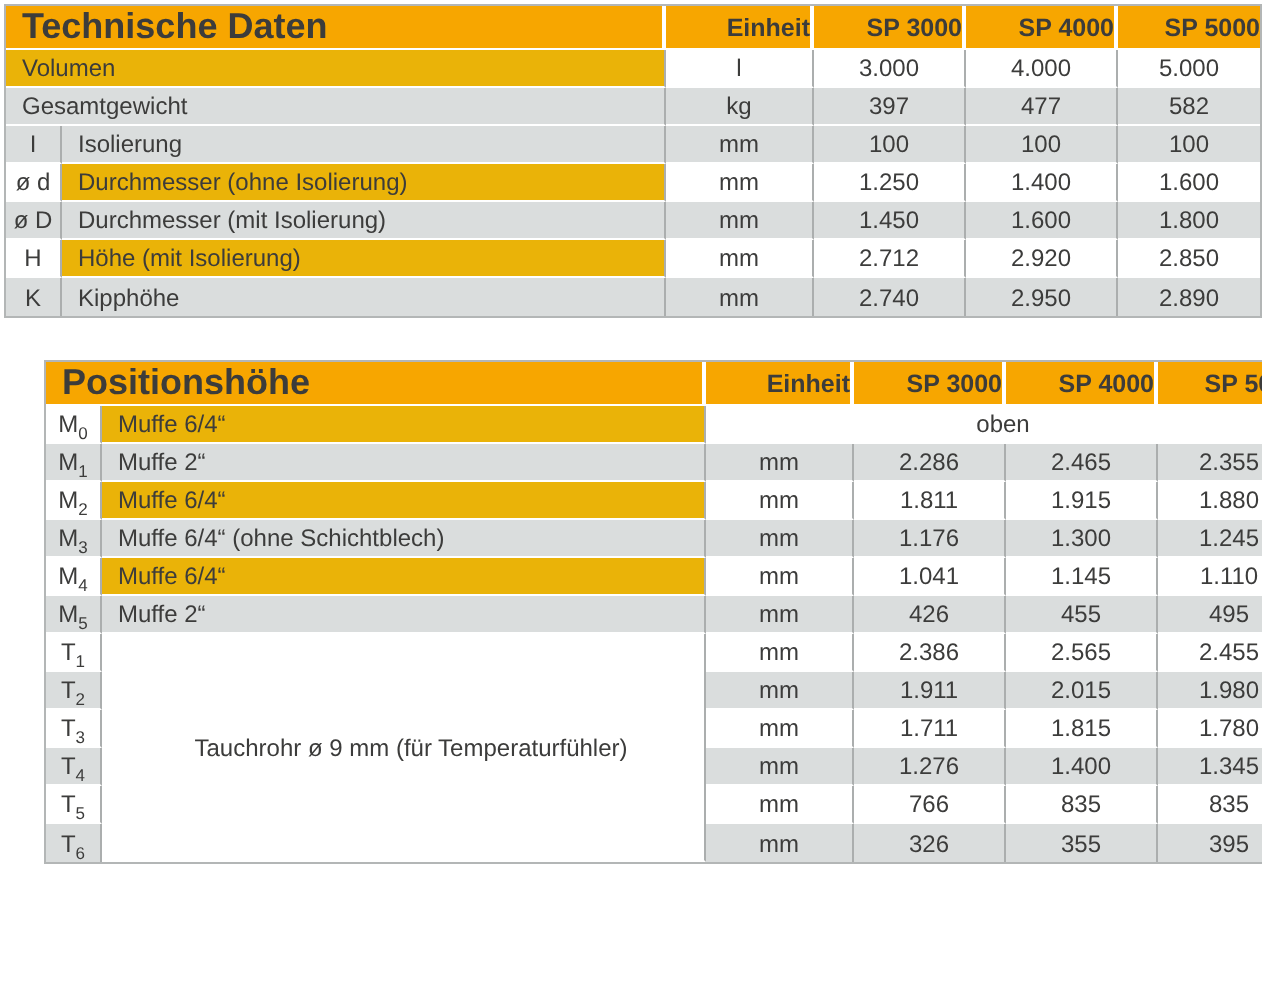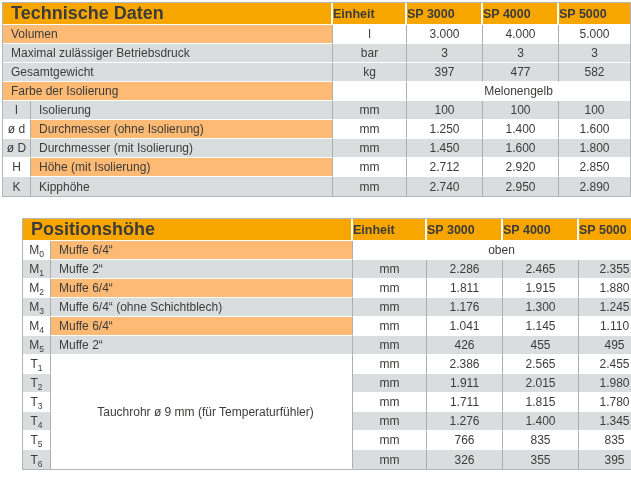--- a/index.html
+++ b/index.html
@@ -17,24 +17,24 @@
   th,td{
     box-sizing:border-box;height:19px;padding:0;
     vertical-align:middle;overflow:hidden;white-space:nowrap;
     border-right:1px solid #abaeae;border-bottom:1px solid #ffffff;
   }
   tr td:last-child,tr th:last-child{border-right:none;}
   tr:last-child td{border-bottom:none;}
   thead th{
     background:#f7a600;color:#3c3c3b;font-weight:bold;height:22px;
     border-right:2px solid #ffffff;border-bottom:1px solid #ffffff;
-    text-align:left;font-size:12.5px;
+    text-align:right;font-size:12.5px;
   }
   thead th.title{text-align:left;padding-left:8px;font-size:18px;}
-  td.lbl{text-align:left;padding-left:8px;background:#fdba74;}
+  td.lbl{text-align:left;padding-left:8px;background:#eab308;}
   td.key{text-align:center;background:#ffffff;}
   td.unit,td.val{text-align:center;background:#ffffff;}
   tr.shade td{background:#dadddd;}
   td.merged{background:#ffffff !important;text-align:center;padding-left:8px;white-space:normal;}
   sub{font-size:8.5px;line-height:0;}
 </style>
 </head>
 <body>
 
 <div class="sheet">
@@ -59,38 +59,26 @@
     </thead>
     <tbody>
       <tr>
         <td class="lbl" colspan="2">Volumen</td>
         <td class="unit">l</td>
         <td class="val">3.000</td>
         <td class="val">4.000</td>
         <td class="val">5.000</td>
       </tr>
       <tr class="shade">
-        <td class="lbl" colspan="2">Maximal zulässiger Betriebsdruck</td>
-        <td class="unit">bar</td>
-        <td class="val">3</td>
-        <td class="val">3</td>
-        <td class="val">3</td>
-      </tr>
-      <tr class="shade">
         <td class="lbl" colspan="2">Gesamtgewicht</td>
         <td class="unit">kg</td>
         <td class="val">397</td>
         <td class="val">477</td>
         <td class="val">582</td>
       </tr>
-      <tr>
-        <td class="lbl" colspan="2">Farbe der Isolierung</td>
-        <td class="unit"></td>
-        <td class="val" colspan="3">Melonengelb</td>
-      </tr>
       <tr class="shade">
         <td class="key">I</td>
         <td class="lbl">Isolierung</td>
         <td class="unit">mm</td>
         <td class="val">100</td>
         <td class="val">100</td>
         <td class="val">100</td>
       </tr>
       <tr>
         <td class="key">ø d</td>

